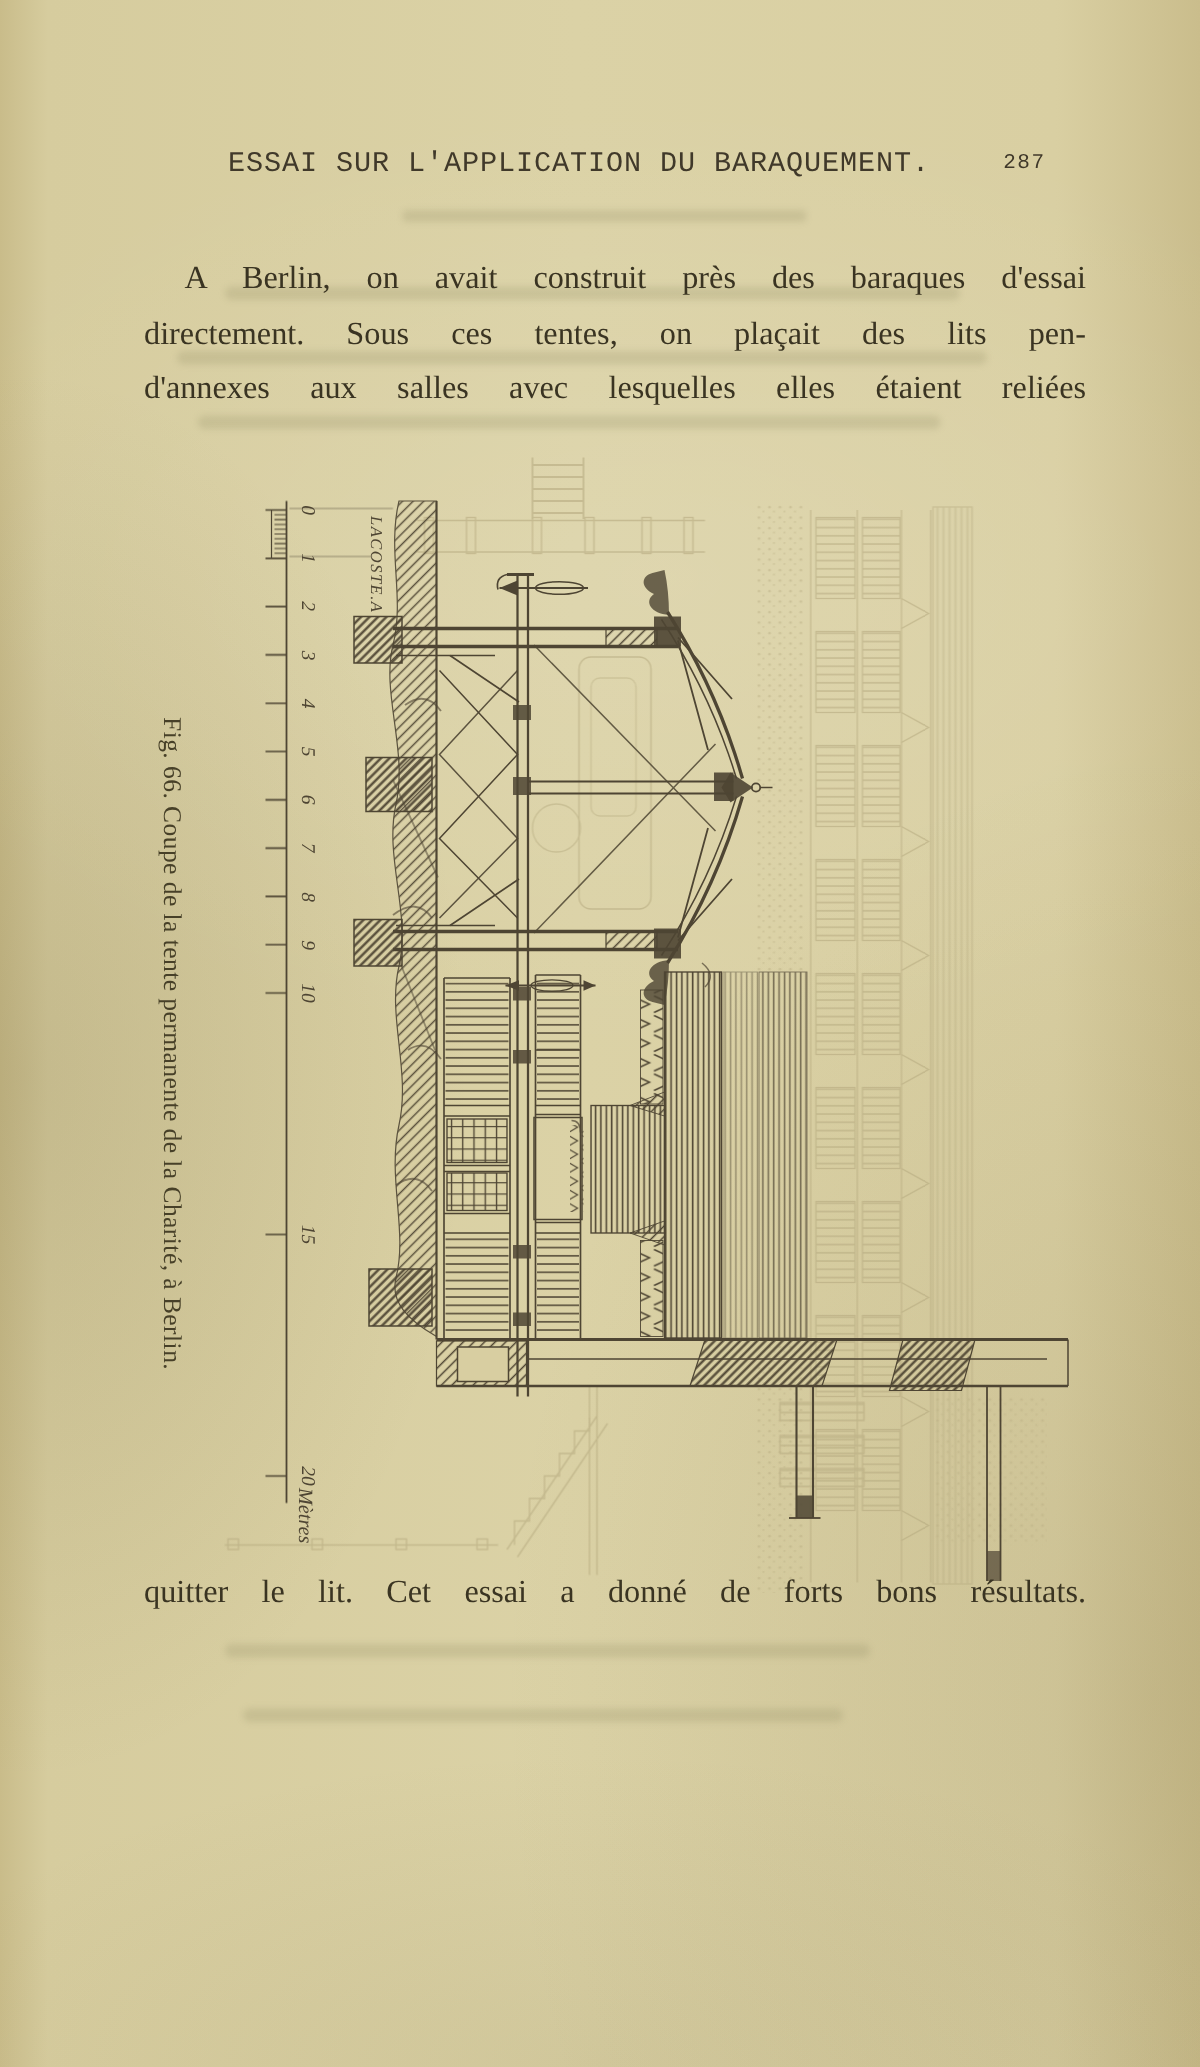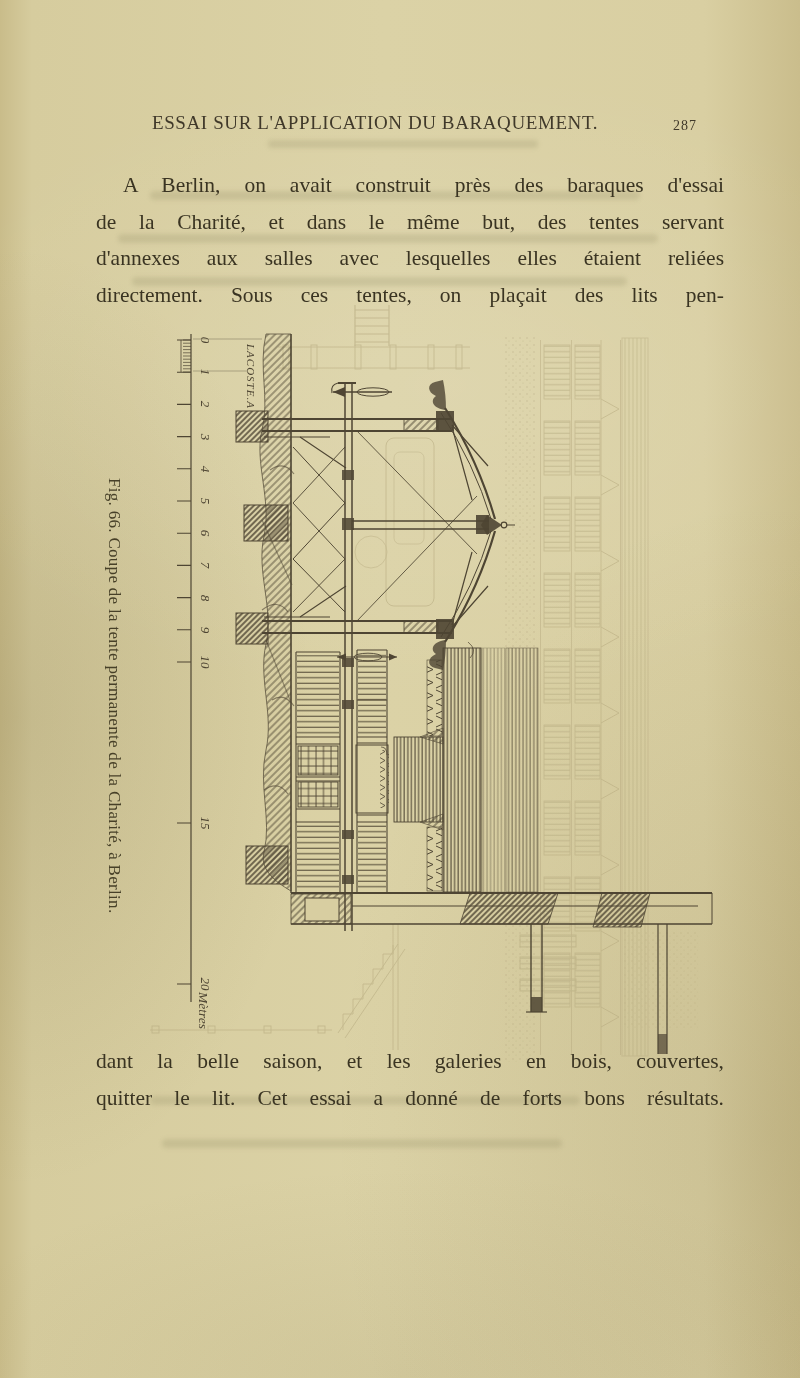--- a/index.html
+++ b/index.html
@@ -8,23 +8,23 @@
     font-family:"Liberation Serif","DejaVu Serif",serif;
     background:
       radial-gradient(900px 520px at 55% 28%, rgba(255,255,255,.10), transparent 62%),
       radial-gradient(620px 900px at 96% 82%, rgba(118,103,58,.14), transparent 70%),
       radial-gradient(480px 760px at 2% 52%, rgba(108,94,52,.17), transparent 62%),
       radial-gradient(700px 300px at 50% 100%, rgba(118,103,58,.10), transparent 70%),
       linear-gradient(90deg,#c9bc8a 0,#d6cc9e 4%,#dbd2a6 48%,#d9cfa2 88%,#cabd8c 100%);
     color:#3a3422;
   }
   .header-row{
-    position:absolute;left:152px;top:112px;width:545px;
-    display:flex;justify-content:space-between;align-items:flex-end;
-    font-size:19px;letter-spacing:.6px;color:#40392a;
+    position:absolute;left:152px;top:98px;width:545px;
+    display:flex;justify-content:space-between;align-items:center;
+    font-size:19px;letter-spacing:.6px;color:#40392a;font-family:Liberation Mono, monospace;
   }
   .pagenum{font-size:14px;letter-spacing:1px;}
   .para{position:absolute;left:96px;width:628px;font-size:21.5px;color:#3a3422;}
   .para .bline{
     height:36.6px;line-height:36.6px;white-space:nowrap;
     text-align:justify;text-align-last:justify;
   }
   .para .bline.indent{padding-left:27px;}
   .fig-caption{
     position:absolute;left:101px;top:386px;height:620px;width:26px;
@@ -47,23 +47,22 @@
 
   <div class="smudge" style="left:268px;top:140px;width:270px;height:8px"></div>
   <div class="smudge" style="left:150px;top:191px;width:490px"></div>
   <div class="smudge" style="left:118px;top:234px;width:540px"></div>
   <div class="smudge" style="left:132px;top:277px;width:495px"></div>
   <div class="smudge" style="left:150px;top:1096px;width:430px"></div>
   <div class="smudge" style="left:162px;top:1139px;width:400px"></div>
 
   <div class="para" style="top:167px">
     <div class="bline indent">A Berlin, on avait construit près des baraques d'essai</div>
-    <div class="bline">de la Charité, et dans le même but, des tentes servant</div>
+    <div class="bline">directement. Sous ces tentes, on plaçait des lits pen-</div>
     <div class="bline">d'annexes aux salles avec lesquelles elles étaient reliées</div>
-    <div class="bline">directement. Sous ces tentes, on plaçait des lits pen-</div>
   </div>
 
   <div class="fig-caption">Fig. 66. Coupe de la tente permanente de la Charité, à Berlin.</div>
 
   <svg class="engraving" width="800" height="1378" viewBox="0 0 800 1378">
     <defs>
       <pattern id="h45" width="5" height="5" patternUnits="userSpaceOnUse" patternTransform="rotate(45)">
         <line x1="1" y1="0" x2="1" y2="5" stroke="#4e4533" stroke-width="1"></line>
       </pattern>
       <pattern id="h45d" width="4" height="4" patternUnits="userSpaceOnUse" patternTransform="rotate(45)">
@@ -290,17 +289,16 @@
       <text x="201" y="630" text-anchor="middle" transform="rotate(90 201 630)">9</text>
       <text x="201" y="662" text-anchor="middle" transform="rotate(90 201 662)">10</text>
       <text x="201" y="823" text-anchor="middle" transform="rotate(90 201 823)">15</text>
       <text x="201" y="984" text-anchor="middle" transform="rotate(90 201 984)">20</text>
       <text x="199" y="992" font-size="13.5" transform="rotate(90 199 992)">Mètres</text>
       <text x="247" y="344" font-size="11" letter-spacing="1" transform="rotate(90 247 344)">LACOSTE.A</text>
     </g>
   </svg>
 
   <div class="para" style="top:1043px">
-    <div class="bline">dant la belle saison, et les galeries en bois, couvertes,</div>
     <div class="bline">quitter le lit. Cet essai a donné de forts bons résultats.</div>
   </div>
 
 </div>
 
 </body></html>

